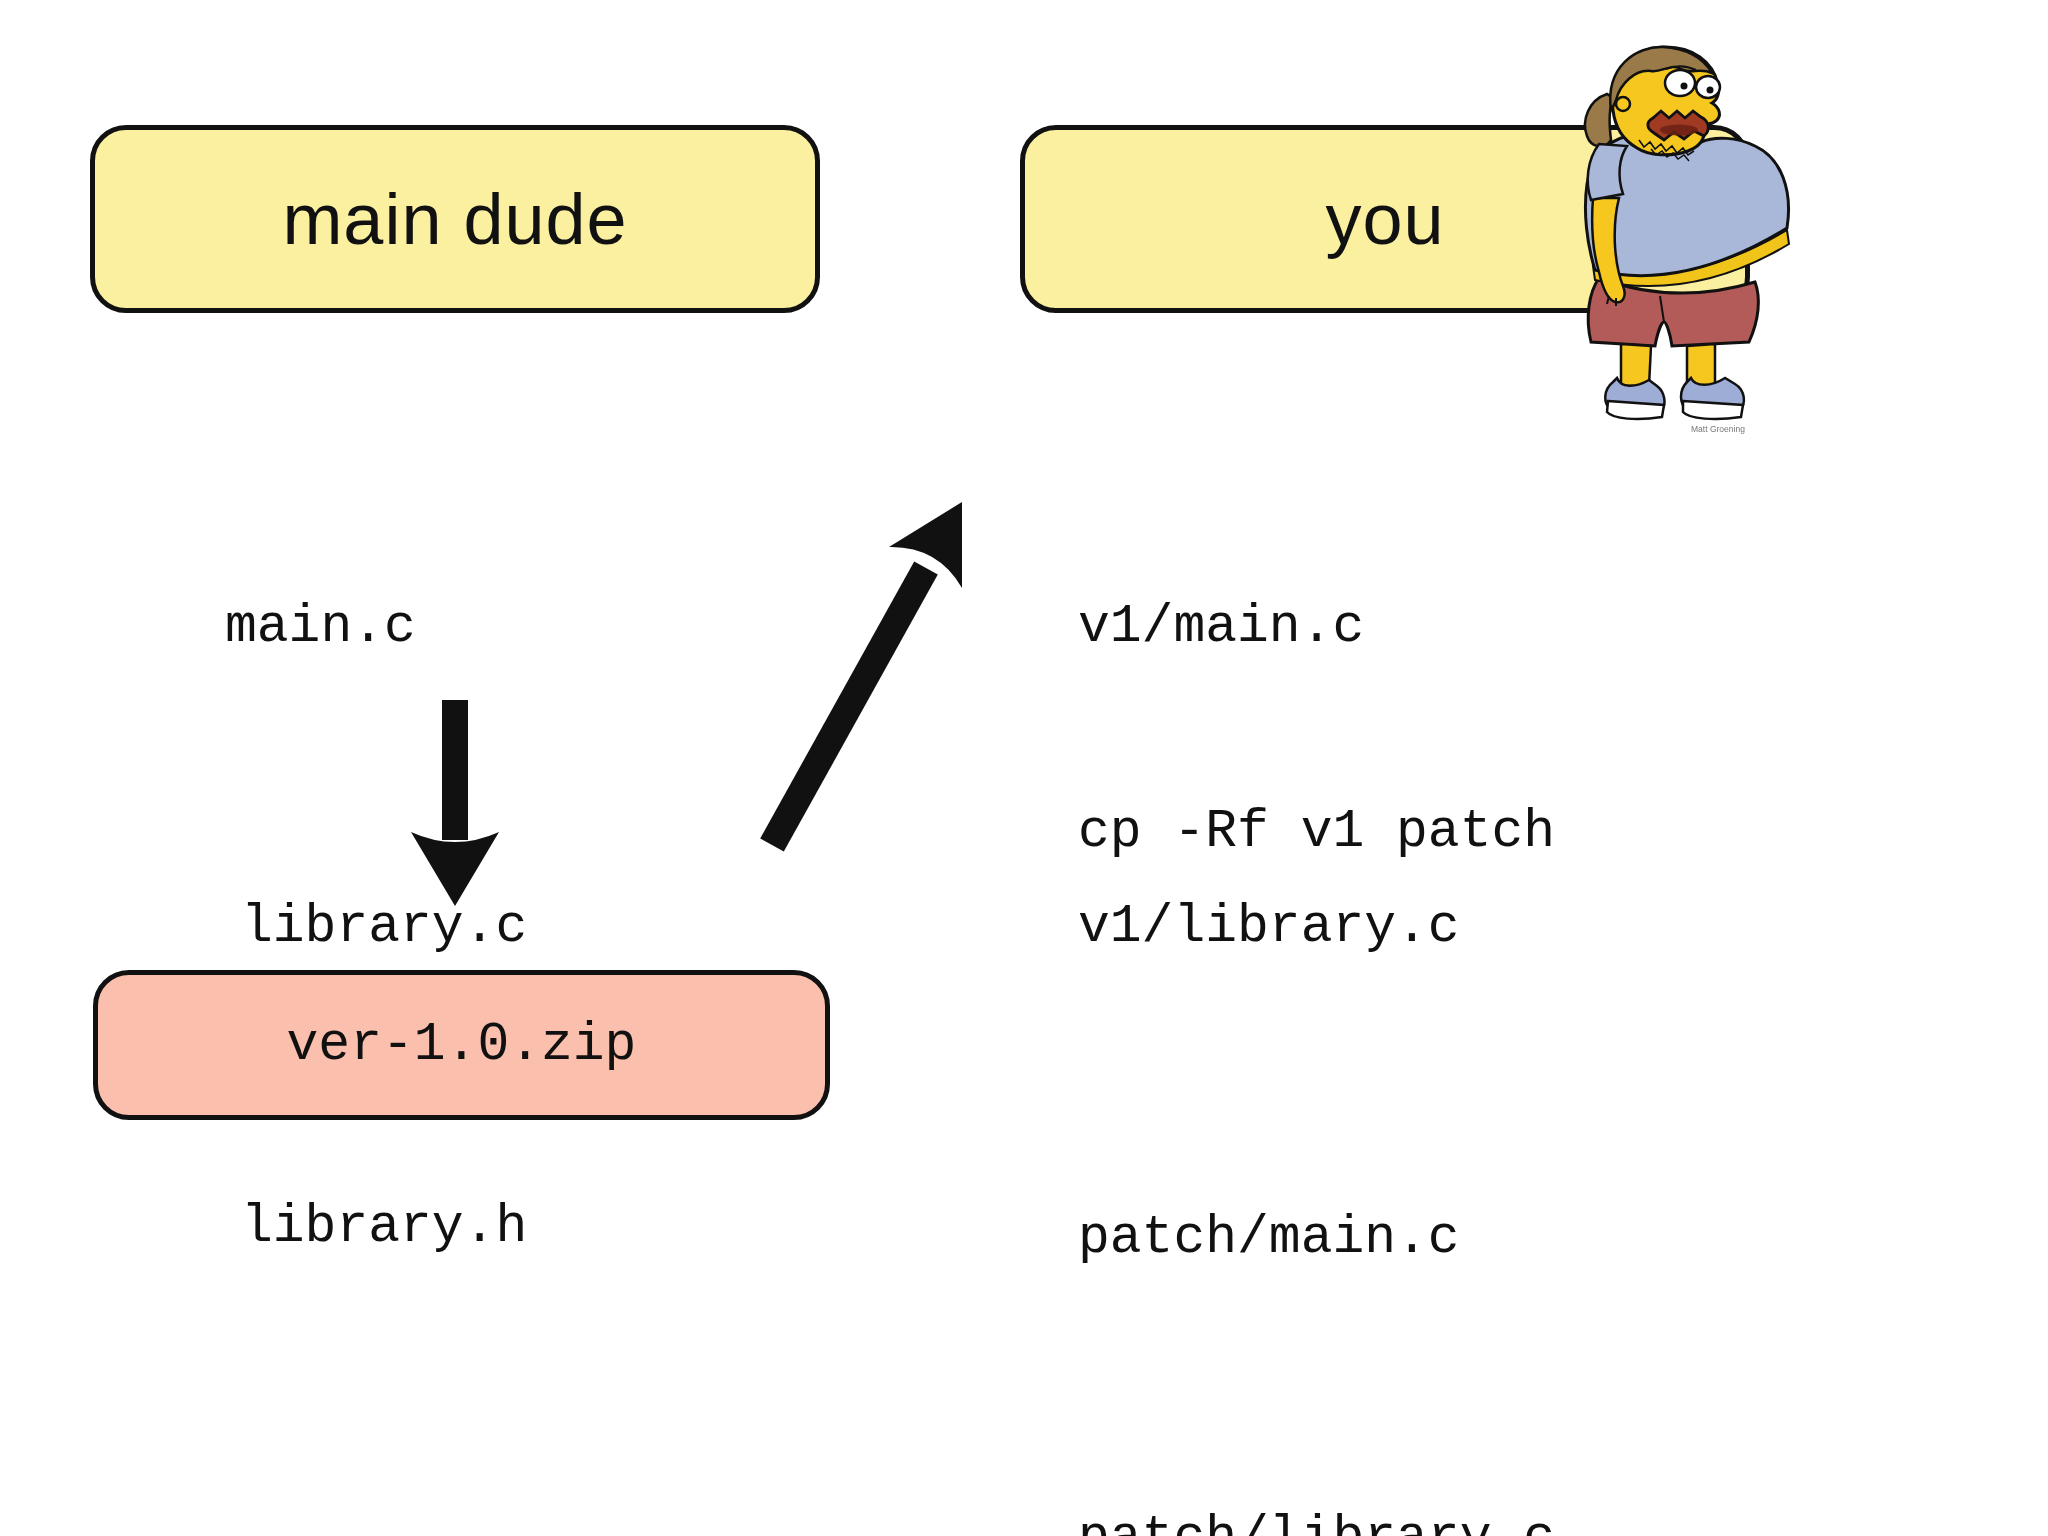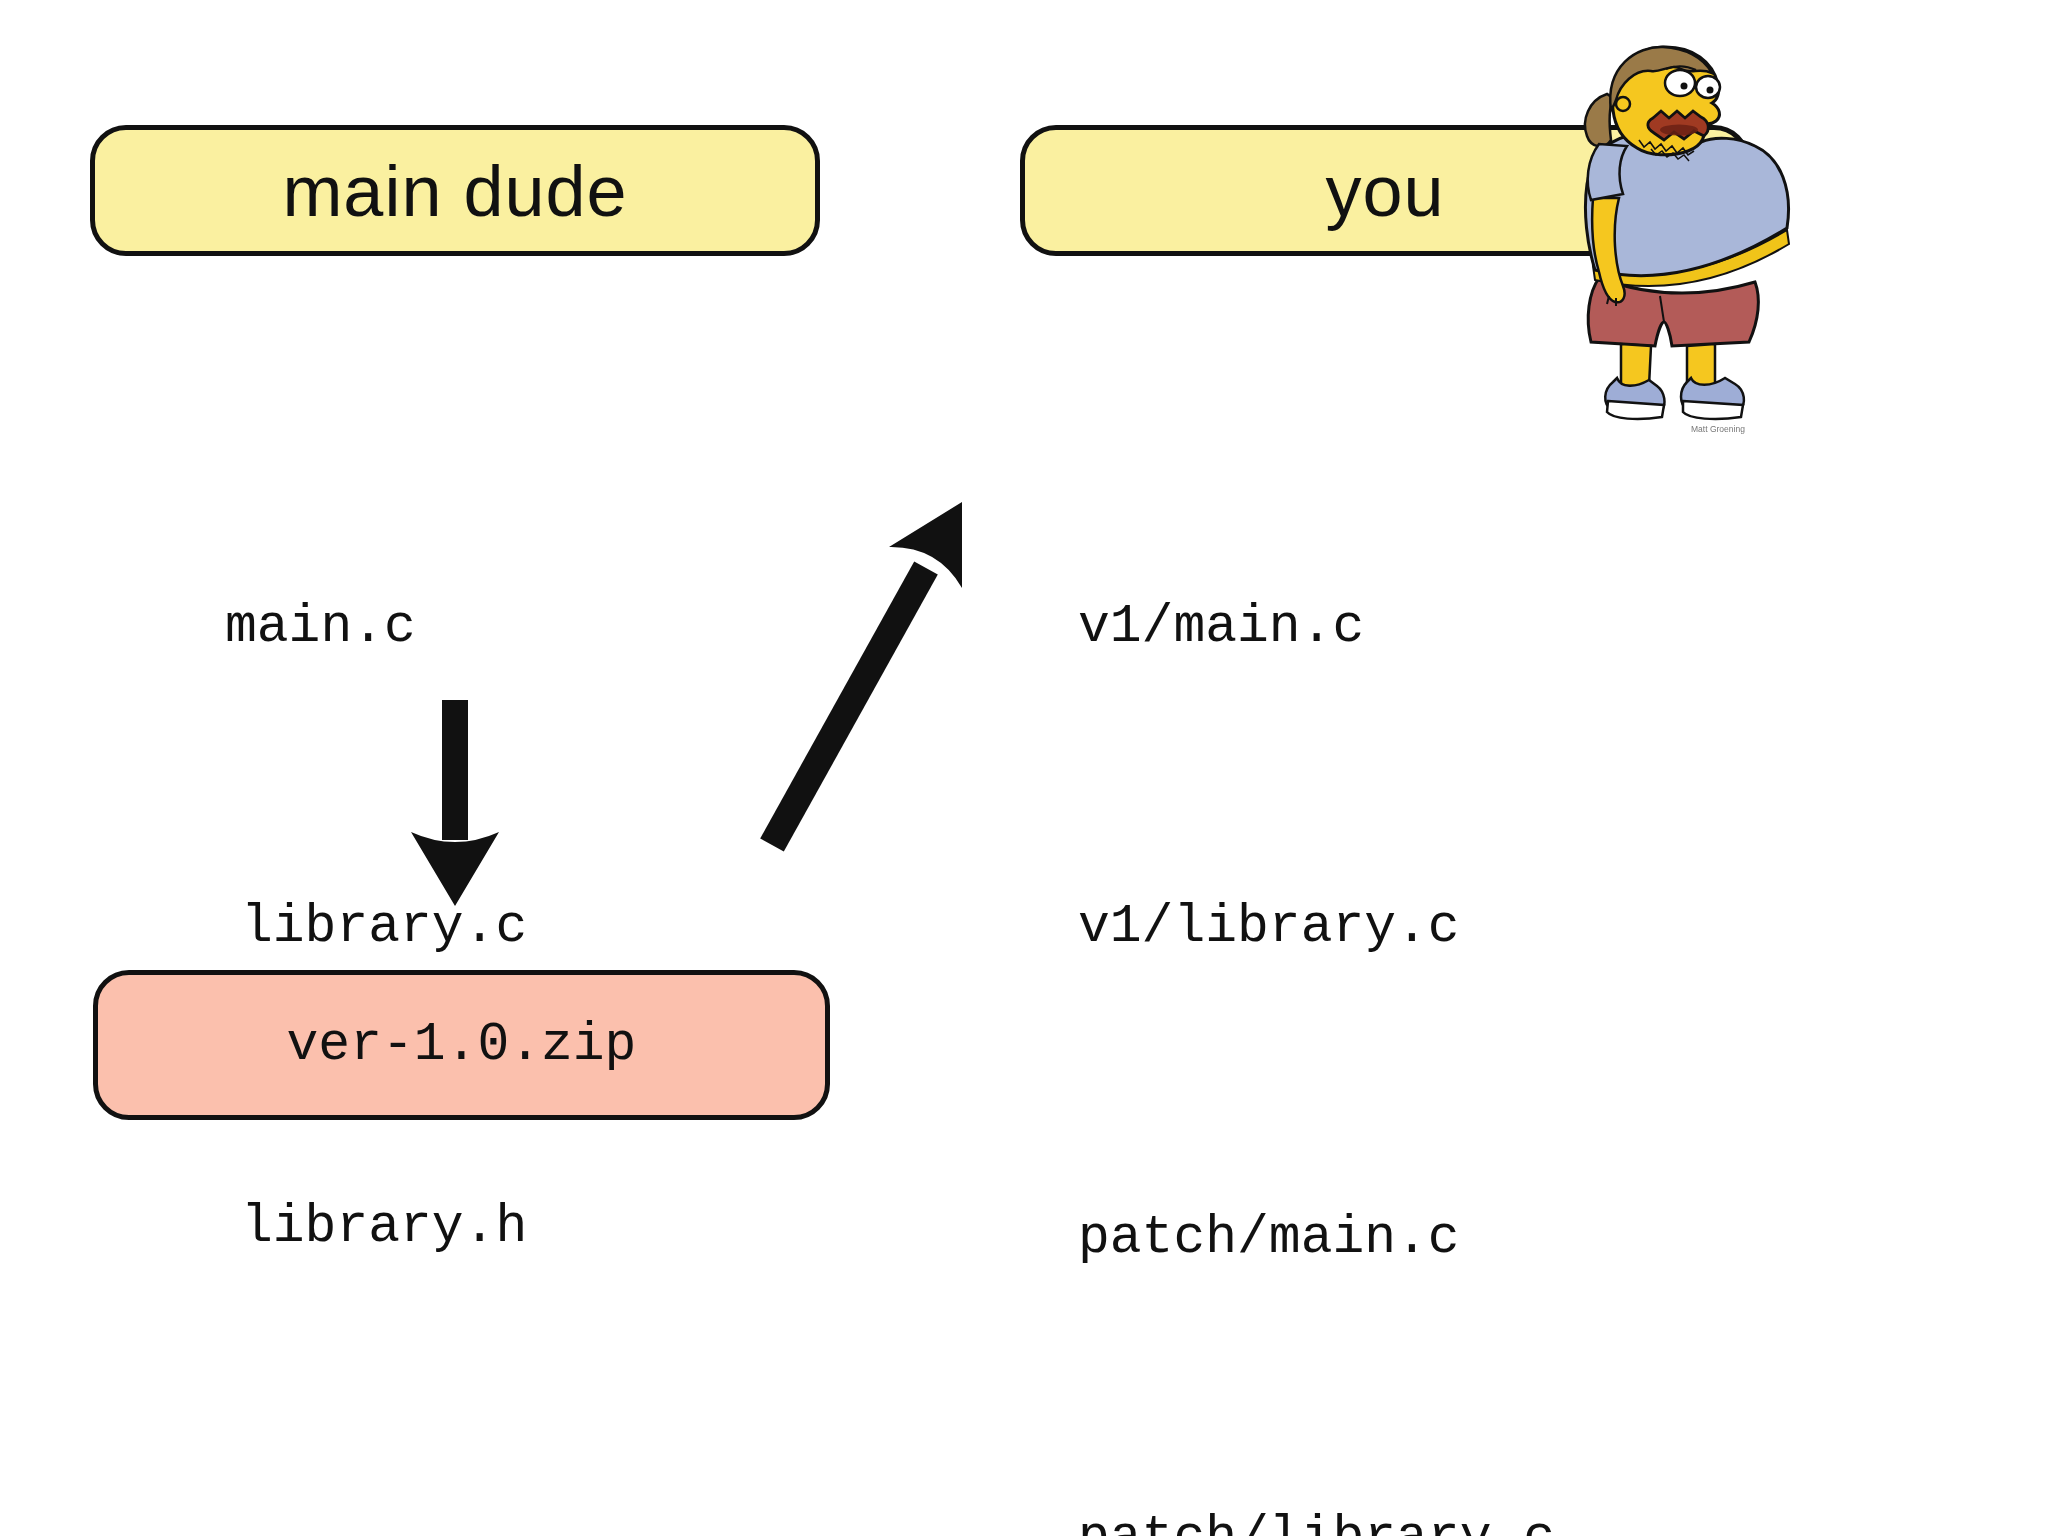--- a/index.html
+++ b/index.html
@@ -7,21 +7,21 @@
     position: relative;
     width: 2048px;
     height: 1536px;
     background: var(--page-bg, #ffffff);
     overflow: hidden;
     font-family: "Liberation Sans", sans-serif;
     color: var(--text, #111111);
   }
   .actor-box {
     position: absolute;
-    height: 131px;
+    height: 188px;
     border: 5px solid var(--border, #111111);
     border-radius: 36px;
     background: var(--actor-box-fill, #faf0a0);
     display: flex;
     align-items: center;
     justify-content: center;
     box-sizing: border-box;
   }
   .actor-box .label {
     font-size: 72px;
@@ -110,20 +110,21 @@
 
   <div class="artifact-box">
     <span class="mono">ver-1.0.zip</span>
   </div>
 
   <div class="file-list mono" id="right-files-v1">
     <div class="line">v1/main.c</div>
     <div class="line">v1/library.c</div>
   </div>
 
+  <div class="mono" id="copy-command">cp -Rf v1 patch</div>
 
   <div class="file-list mono" id="right-files-patch">
     <div class="line">patch/main.c</div>
     <div class="line">patch/library.c</div>
     
   </div>
 
   <svg class="character" width="230" height="400" viewBox="0 0 230 400">
 
     <path class="hair-fill" d="M44,54 C26,60 18,80 24,96 C28,108 42,110 48,100 C46,84 46,68 50,58 Z" stroke="#111" stroke-width="2.5"></path>

